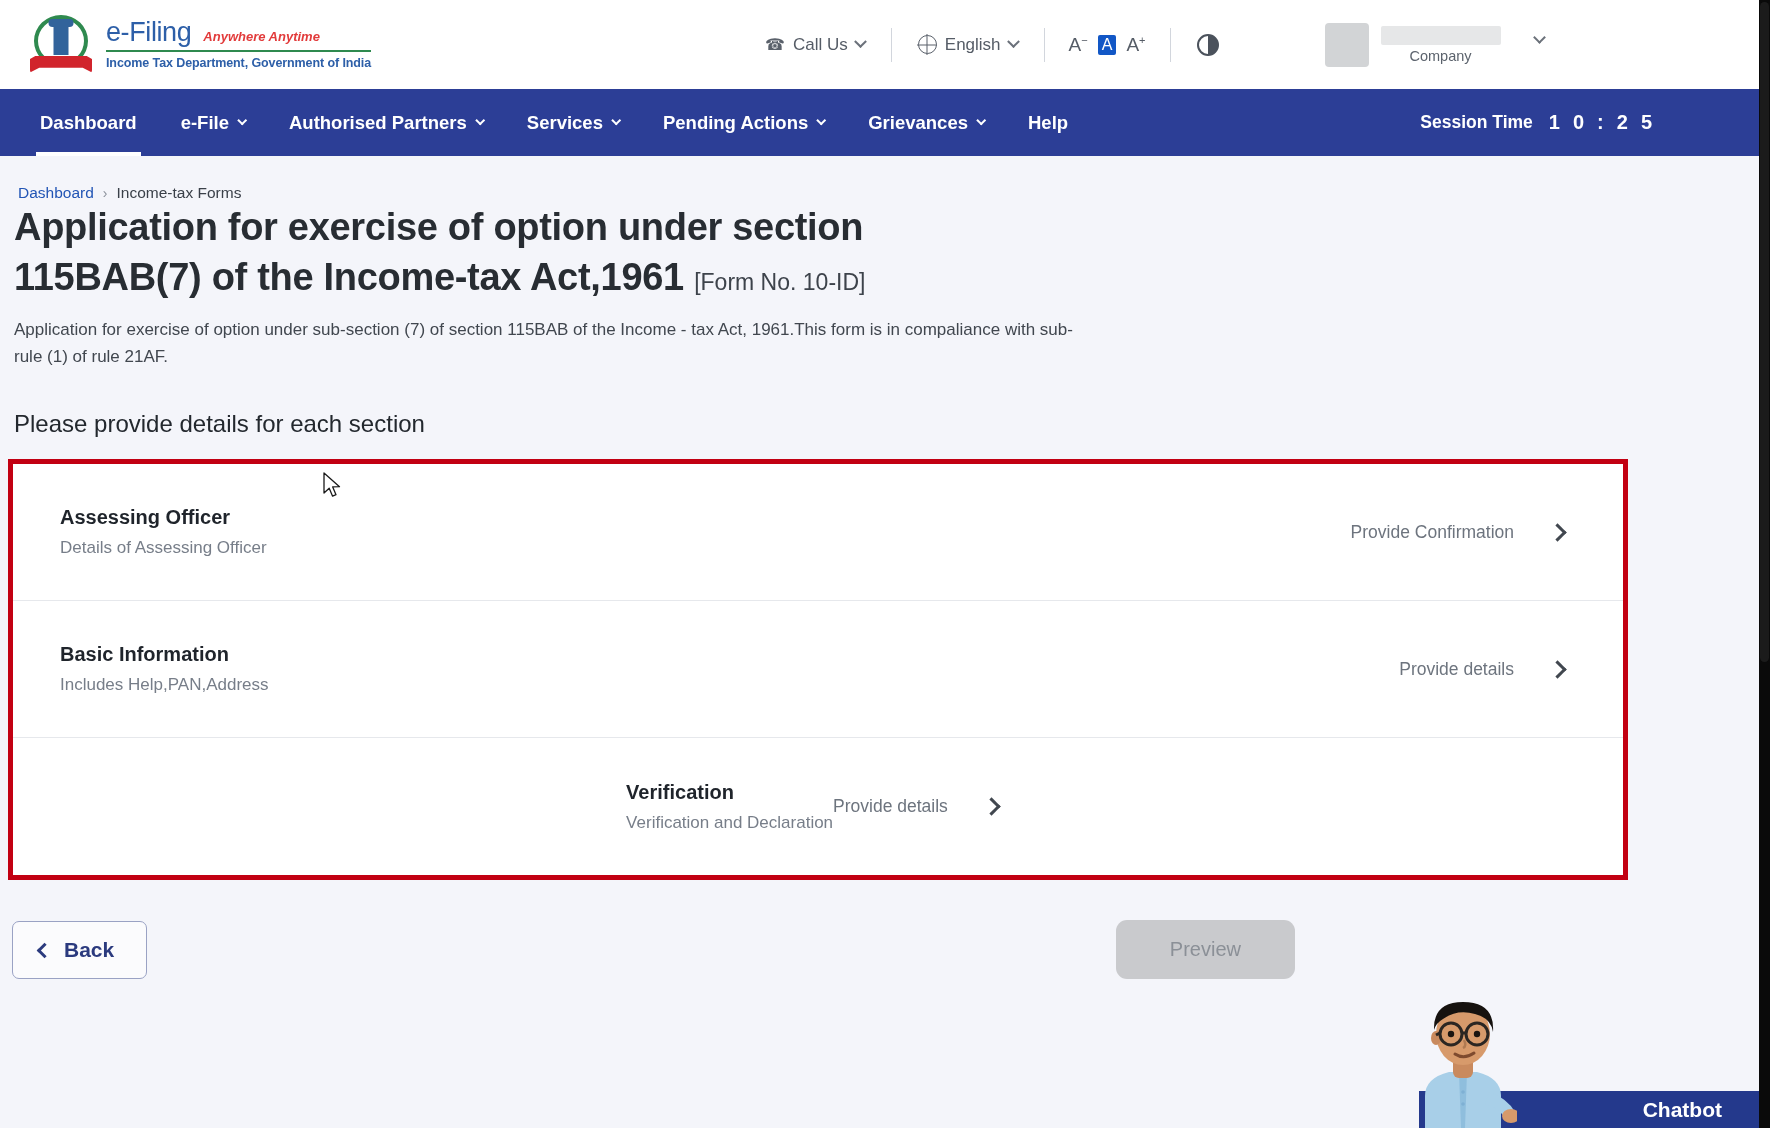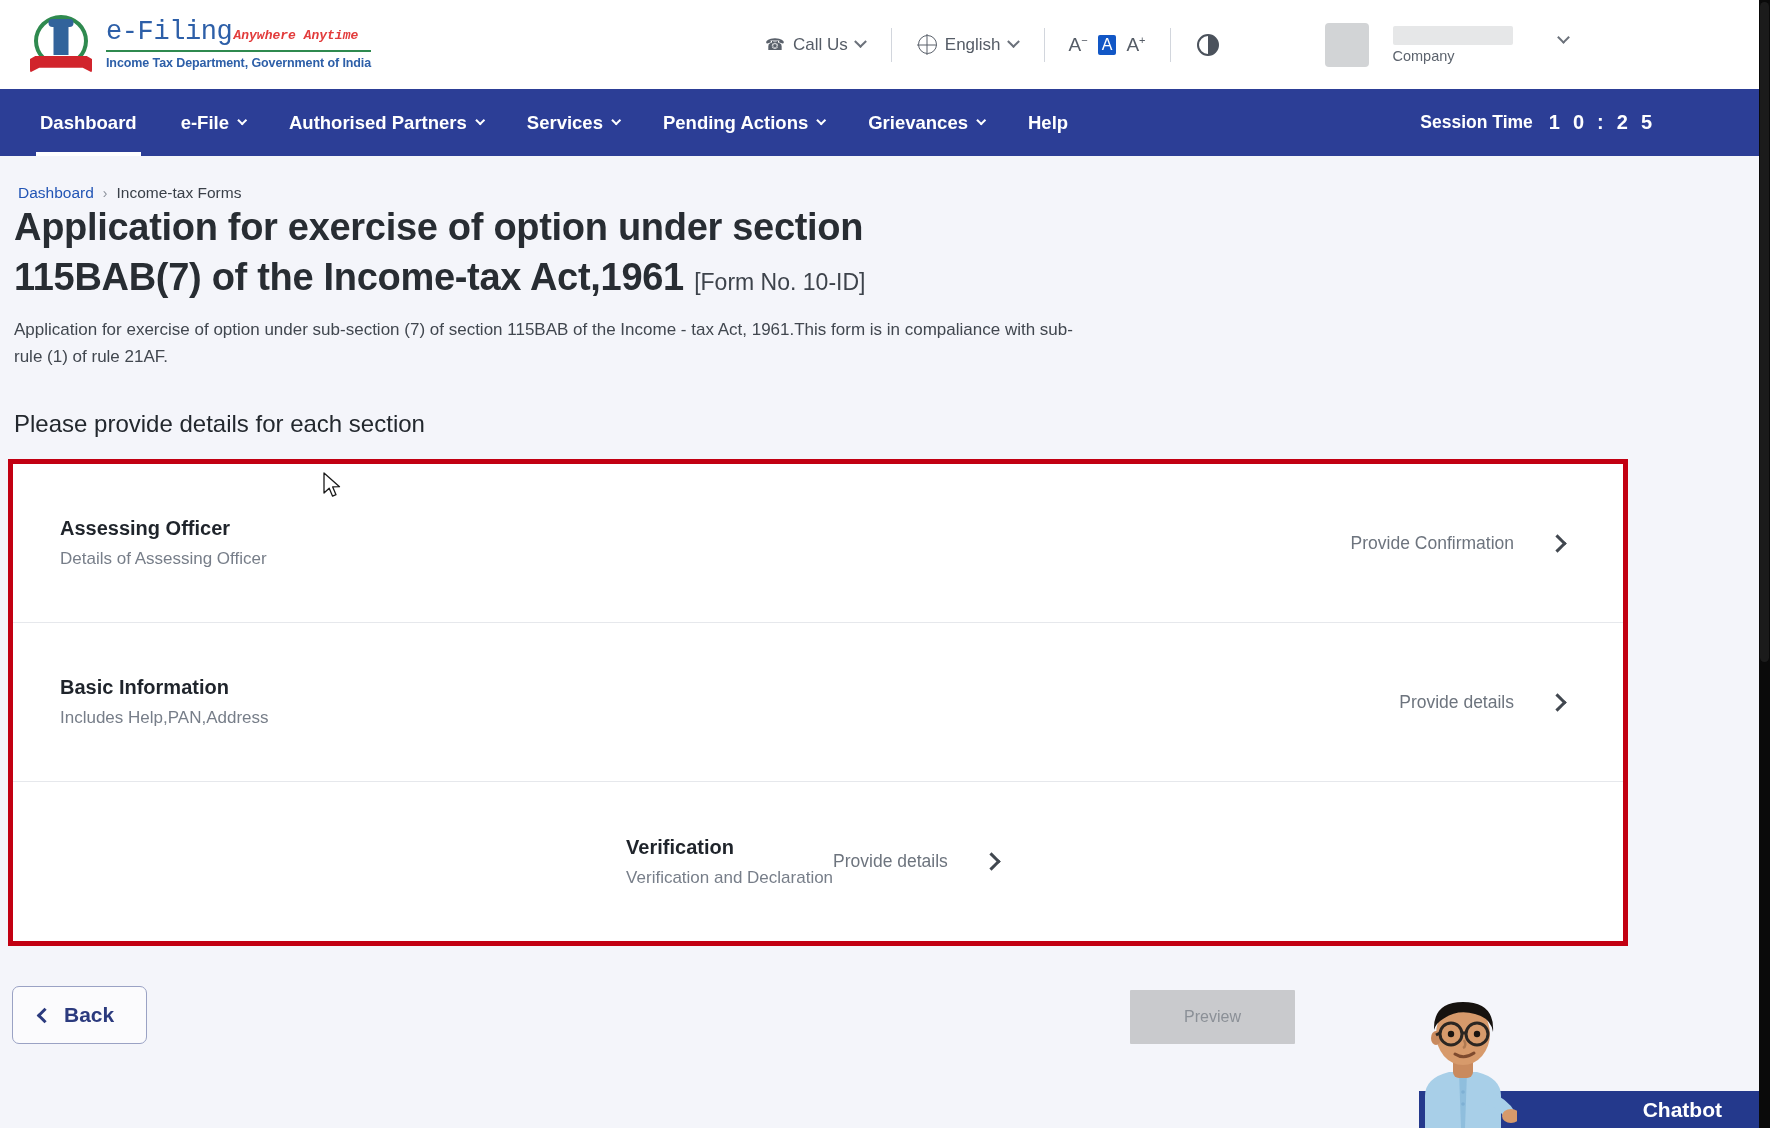--- a/index.html
+++ b/index.html
@@ -80,24 +80,23 @@
     left: 0; bottom: 2px;
     width: 62px; height: 17px;
     background: #d1242c;
     border-radius: 3px;
     clip-path: polygon(0 20%, 10% 0, 90% 0, 100% 20%, 100% 100%, 85% 72%, 15% 72%, 0 100%);
   }
   .brand { line-height: 1; }
   .brand-top {
     display: flex;
     align-items: baseline;
-    gap: 1px;
+    gap: 12px;
     padding-bottom: 4px;
     border-bottom: 2px solid #2f8a4f;
-    font-family: Liberation Mono, monospace;
   }
   .brand-main {
     font-size: 27px;
     color: #2d5fa8;
     letter-spacing: -0.4px;
   }
   .brand-tag {
     font-size: 13px;
     font-style: italic;
     font-weight: bold;
@@ -183,23 +182,24 @@
   .contrast-ico {
     width: 22px; height: 22px;
     border-radius: 50%;
     border: 2px solid #4b525c;
     background: linear-gradient(90deg, #ffffff 50%, #4b525c 50%);
     cursor: pointer;
   }
   .user-block {
     display: flex;
     align-items: center;
-    gap: 24px;
+    gap: 12px;
     margin-left: 80px;
     cursor: pointer;
+    text-align: center;
   }
   .avatar-box {
     width: 44px; height: 44px;
     background: #d2d4d6;
     border-radius: 4px;
   }
   .user-text { display: flex; flex-direction: column; gap: 3px; }
   .user-name-redacted {
     width: 120px; height: 19px;
     background: #e6e7e8;
@@ -310,21 +310,21 @@
     margin-top: 21px;
     margin-left: -6px;
     width: 1620px;
     border: 5px solid #c20012;
     background: #ffffff;
   }
   .section-row {
     display: flex;
     align-items: center;
     justify-content: space-between;
-    height: 159px;
+    height: 137px;
     padding: 0 47px 0 47px;
     border-bottom: 1px solid #e6e8ec;
     cursor: pointer;
     background: #ffffff;
   }
   .section-row:last-child { border-bottom: none; justify-content: center; }
   .sec-left { display: flex; flex-direction: column; gap: 9px; }
   .sec-title {
     font-size: 20px;
     font-weight: bold;
@@ -376,22 +376,22 @@
   .back-chev {
     width: 11px; height: 11px;
     border-left: 3px solid #2b3a7e;
     border-bottom: 3px solid #2b3a7e;
     transform: rotate(45deg);
   }
   .btn-preview {
     background: #c9cacd;
     color: #8b9097;
     border: none;
-    border-radius: 1px;
-    font-size: 16px;
+    border-radius: 11px;
+    font-size: 20px;
     padding: 18px 54px;
     cursor: default;
     margin-right: 337px;
     margin-left: 32px;
   }
 
   
   .chatbot {
     position: absolute;
     right: 11px;

